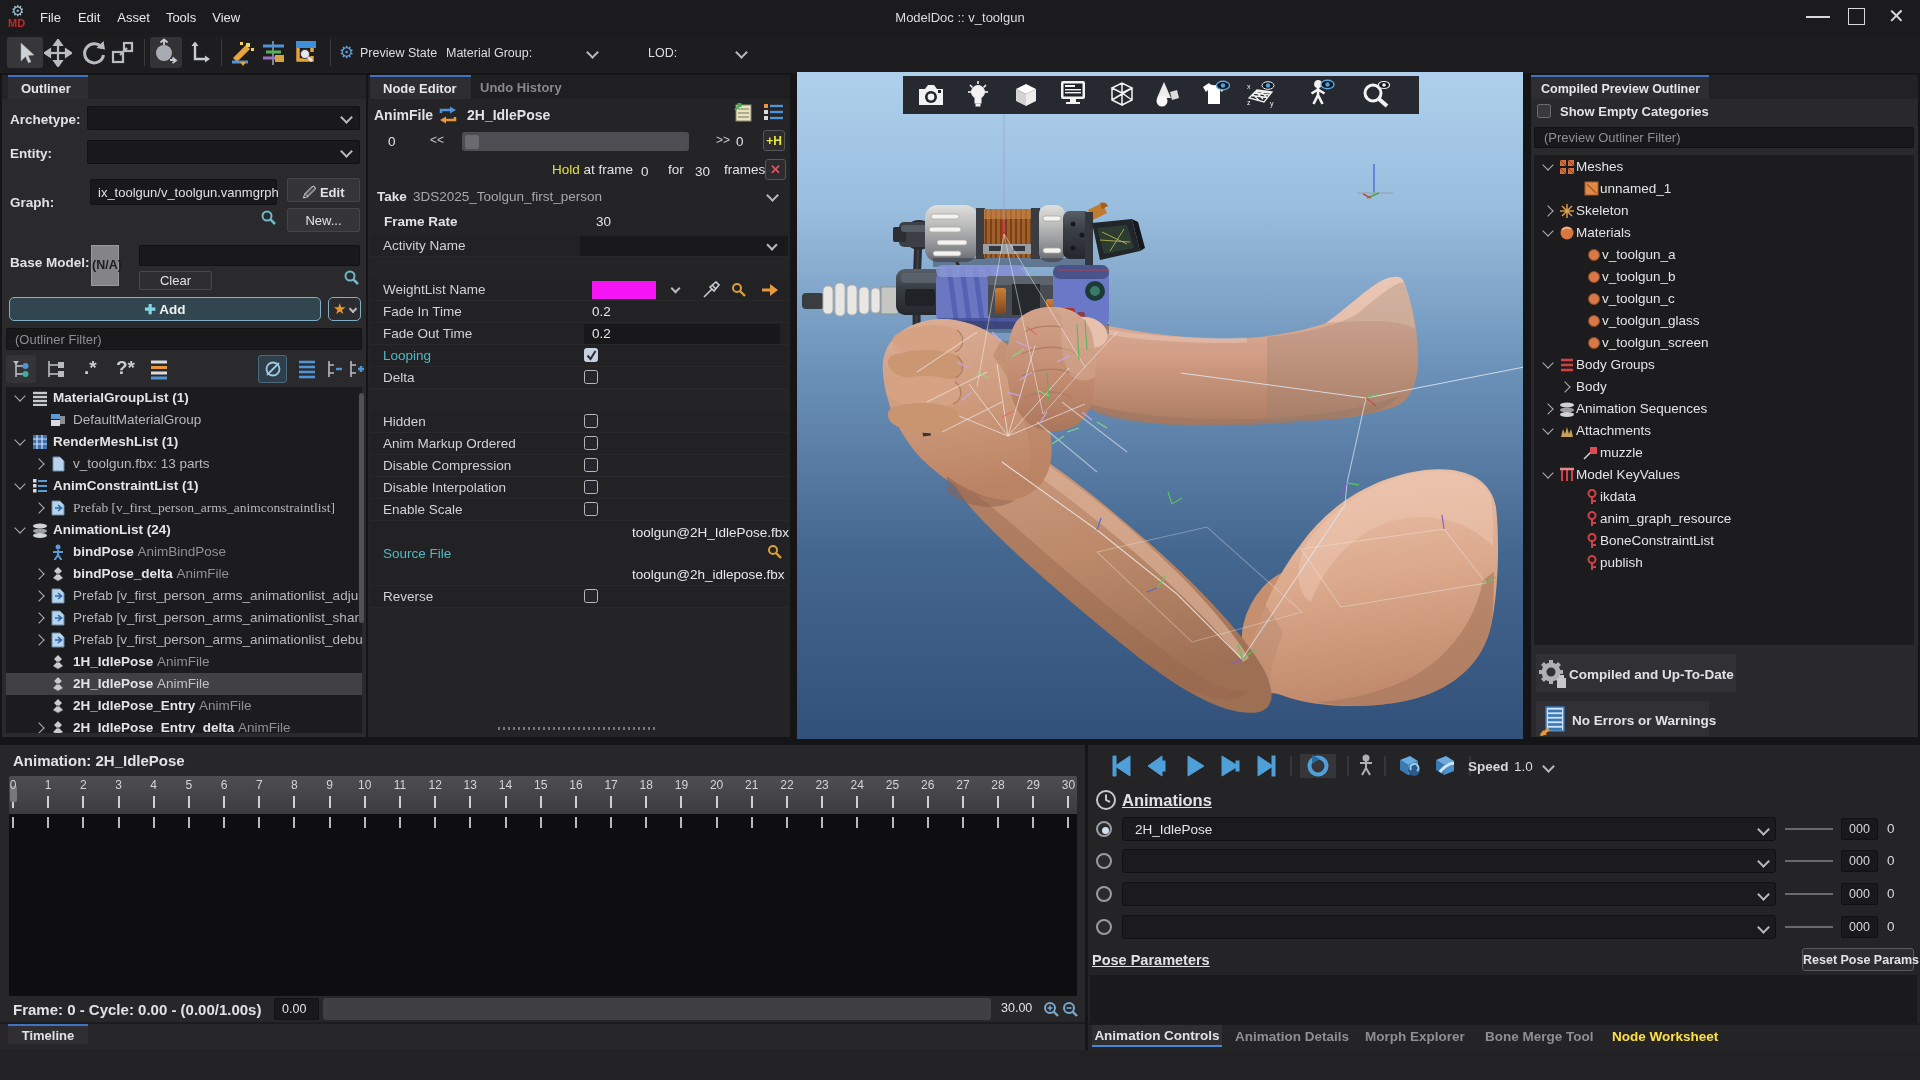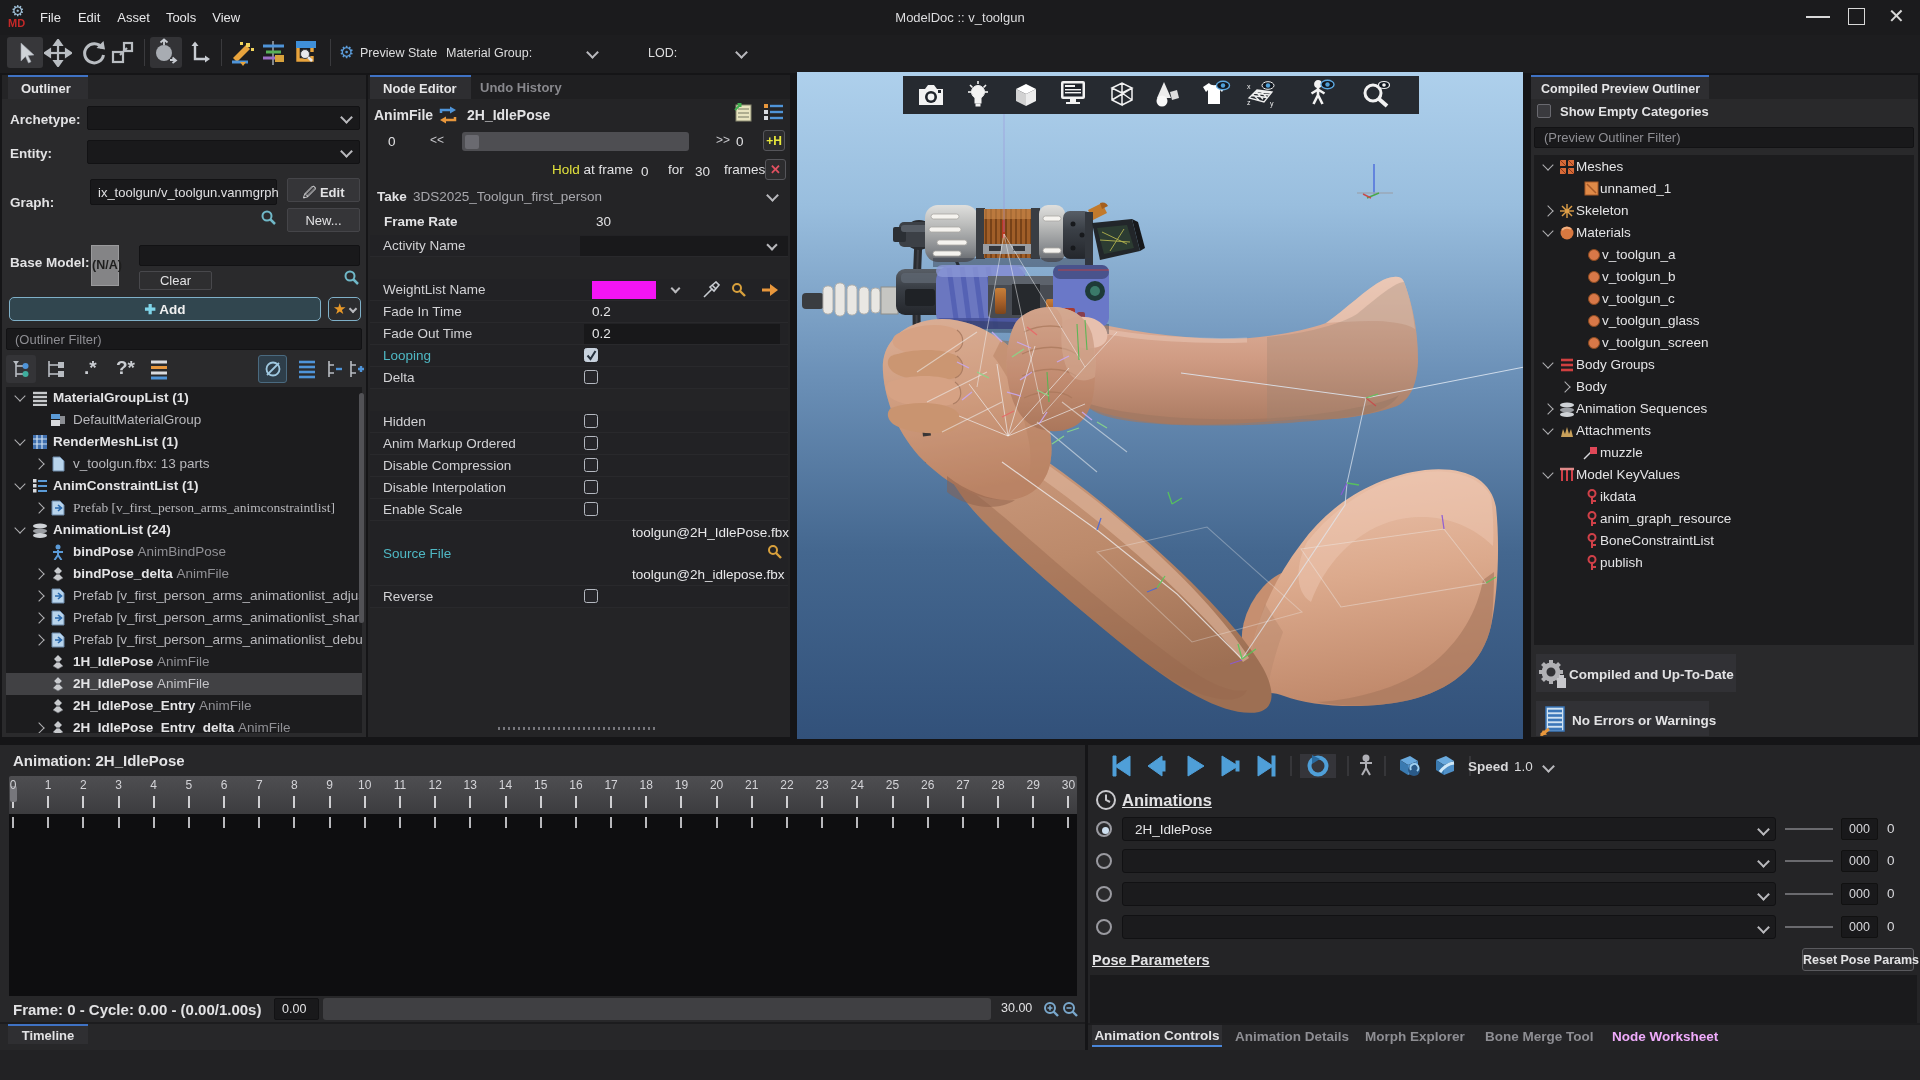--- a/index.html
+++ b/index.html
@@ -1145,16 +1145,16 @@
 
   <div class="abs bold" style="left:4px;top:207px;font-size:14.5px;text-decoration:underline;">Pose Parameters</div>
   <div class="abs" style="left:714px;top:203px;width:112px;height:23px;background:#2d2d30;border:1px solid #5a5a5e;border-radius:3px;font-size:12.5px;font-weight:bold;text-align:center;padding-top:4px;white-space:nowrap;">Reset Pose Params</div>
   <div class="abs" style="left:2px;top:230px;width:827px;height:48px;background:#1a1a1c;"></div>
 
   <div class="abs" style="left:0;top:278px;width:832px;height:2px;background:#1c1c1e;"></div>
   <div class="abs" style="left:4px;top:280px;width:130px;height:22px;background:#2f2f32;border-bottom:2px solid #4a86d8;font-size:13.5px;font-weight:bold;text-align:center;padding-top:3px;">Animation Controls</div>
   <div class="abs" style="left:147px;top:284px;font-size:13.5px;font-weight:bold;color:#8e8e93;">Animation Details</div>
   <div class="abs" style="left:277px;top:284px;font-size:13.5px;font-weight:bold;color:#8e8e93;">Morph Explorer</div>
   <div class="abs" style="left:397px;top:284px;font-size:13.5px;font-weight:bold;color:#8e8e93;">Bone Merge Tool</div>
-  <div class="abs" style="left:524px;top:284px;font-size:13.5px;font-weight:bold;color:#f0abfc;">Node Worksheet</div>
+  <div class="abs" style="left:524px;top:284px;font-size:13.5px;font-weight:bold;color:#fde047;">Node Worksheet</div>
 </div>
 
 <div class="abs" style="left:0;top:1050px;width:1920px;height:30px;background:#222224;"></div>
 
 </body></html>

